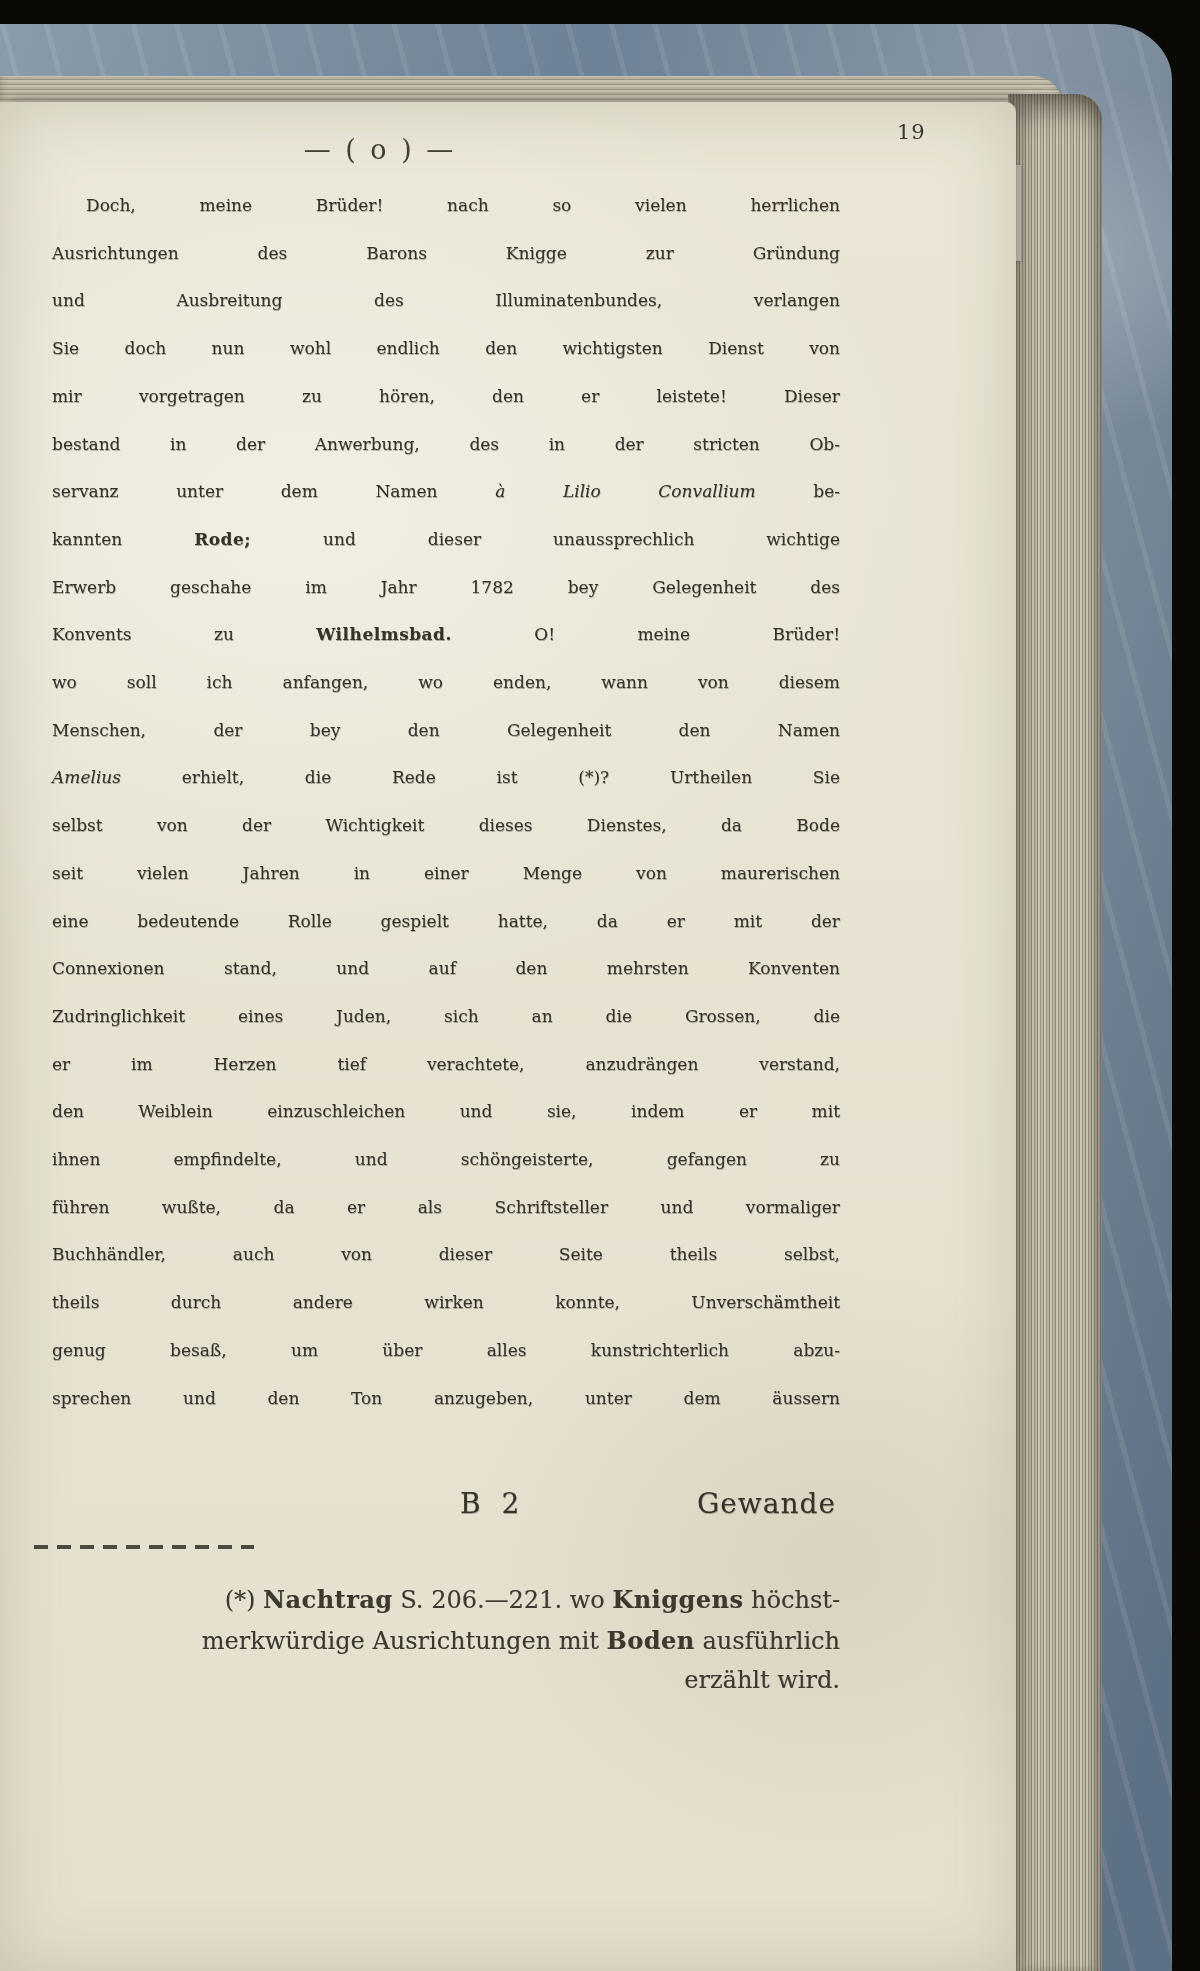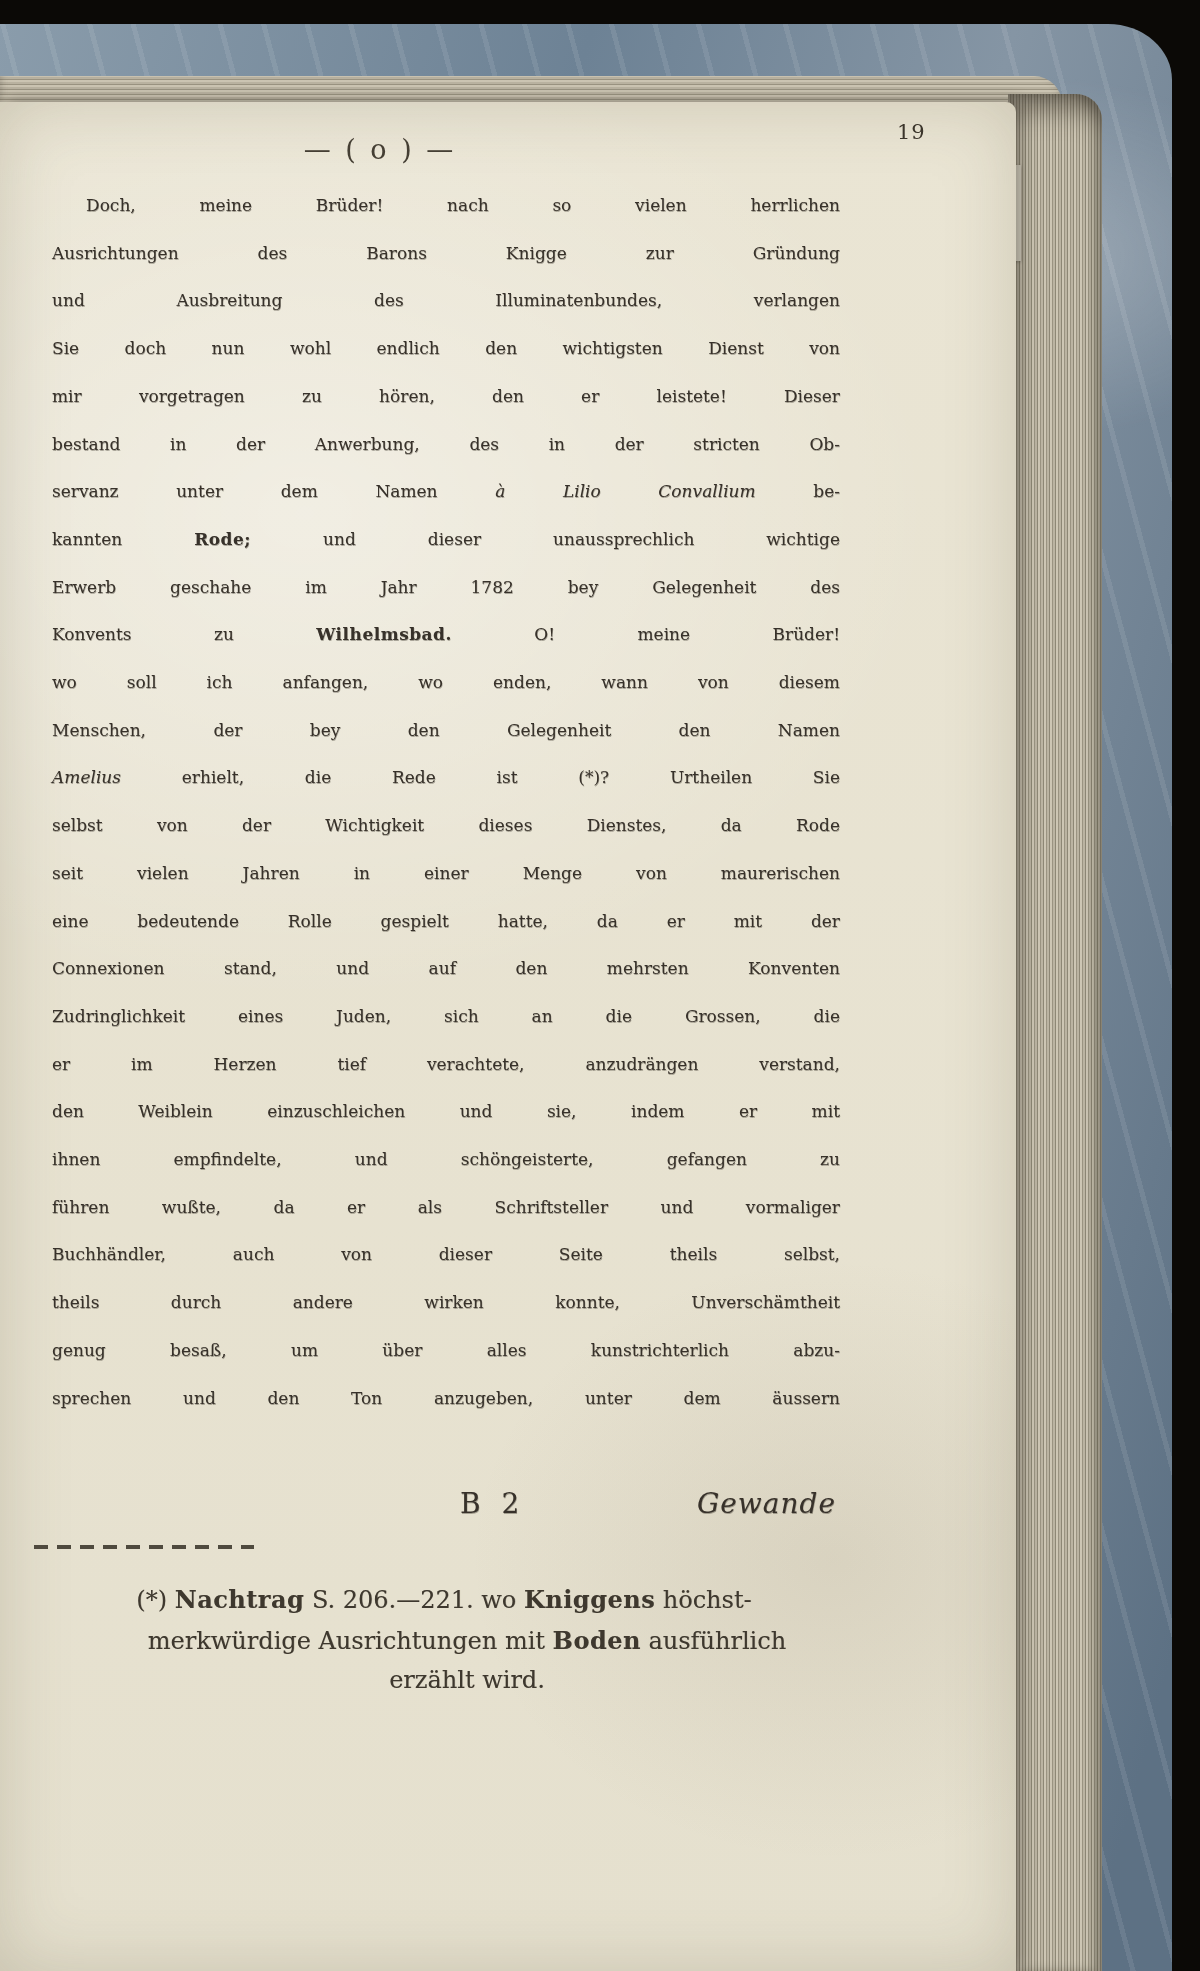--- a/index.html
+++ b/index.html
@@ -63,31 +63,31 @@
   }
   .tline{text-align:justify;text-align-last:justify;}
   .body-text .tline:first-child{text-indent:34px;}
   .it{font-style:italic;}
   .bd{font-weight:bold;letter-spacing:0.5px;}
   .signature-row{
     position:absolute;left:52px;top:1385px;width:788px;height:48px;
     font-size:28px;text-shadow:0.5px 0.5px 0.4px rgba(55,49,40,0.38);
   }
   .signature-mark{position:absolute;left:408px;letter-spacing:6px;}
-  .catchword{position:absolute;right:4px;letter-spacing:1px;font-style:italic;}
+  .catchword{position:absolute;right:4px;letter-spacing:1px;}
   .footnote-separator{
     position:absolute;left:34px;top:1443px;width:220px;height:4px;
     background:repeating-linear-gradient(90deg,#4f4a3e 0 14px, rgba(0,0,0,0) 14px 23px);
   }
   .footnote{
     position:absolute;left:48px;top:1478px;width:792px;
     font-size:24px;line-height:39.5px;color:#3e382e;
     text-shadow:0.4px 0.4px 0.3px rgba(55,49,40,0.35);
   }
-  .footnote .tline{text-align:center;text-align-last:auto;padding-left:46px;}
+  .footnote .tline{text-align:right;text-align-last:auto;padding-left:46px;}
   .footnote .tline:first-child{padding-left:0;}
 </style>
 </head>
 <body>
 
 <div class="scene">
   <div class="cover"></div>
   <div class="edge-top"></div>
   <div class="edge-right"></div>
   <div class="edge-marker"></div>
@@ -103,21 +103,21 @@
         <div class="tline"><span>Sie doch nun wohl endlich den wichtigsten Dienst von</span></div>
         <div class="tline"><span>mir vorgetragen zu hören, den er leistete!  Dieser</span></div>
         <div class="tline"><span>bestand in der Anwerbung, des in der stricten Ob-</span></div>
         <div class="tline"><span>servanz unter dem Namen </span><span class="it">à Lilio Convallium</span><span> be-</span></div>
         <div class="tline"><span>kannten </span><span class="bd">Rode;</span><span> und dieser unaussprechlich wichtige</span></div>
         <div class="tline"><span>Erwerb geschahe im Jahr 1782 bey Gelegenheit des</span></div>
         <div class="tline"><span>Konvents zu </span><span class="bd">Wilhelmsbad.</span><span> O! meine Brüder!</span></div>
         <div class="tline"><span>wo soll ich anfangen, wo enden, wann von diesem</span></div>
         <div class="tline"><span>Menschen, der bey den Gelegenheit den Namen</span></div>
         <div class="tline"><span class="it">Amelius</span><span> erhielt, die Rede ist (*)? Urtheilen Sie</span></div>
-        <div class="tline"><span>selbst von der Wichtigkeit dieses Dienstes, da Rode</span></div>
+        <div class="tline"><span>selbst von der Wichtigkeit dieses Dienstes, da Bode</span></div>
         <div class="tline"><span>seit vielen Jahren in einer Menge von maurerischen</span></div>
         <div class="tline"><span>eine bedeutende Rolle gespielt hatte, da er mit der</span></div>
         <div class="tline"><span>Connexionen stand, und auf den mehrsten Konventen</span></div>
         <div class="tline"><span>Zudringlichkeit eines Juden, sich an die Grossen, die</span></div>
         <div class="tline"><span>er im Herzen tief verachtete, anzudrängen verstand,</span></div>
         <div class="tline"><span>den Weiblein einzuschleichen und sie, indem er mit</span></div>
         <div class="tline"><span>ihnen empfindelte, und schöngeisterte, gefangen zu</span></div>
         <div class="tline"><span>führen wußte, da er als Schriftsteller und vormaliger</span></div>
         <div class="tline"><span>Buchhändler, auch von dieser Seite theils selbst,</span></div>
         <div class="tline"><span>theils durch andere wirken konnte, Unverschämtheit</span></div>

